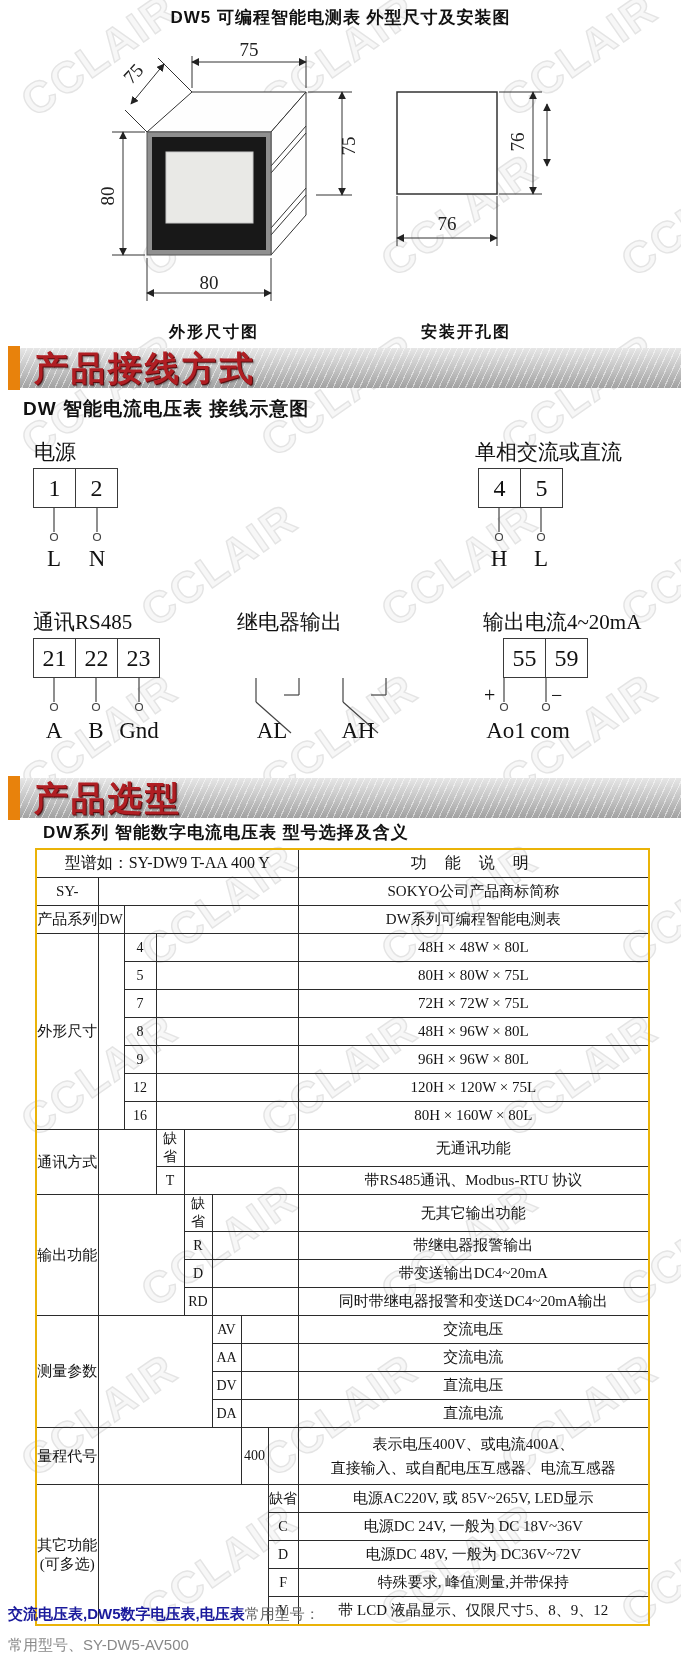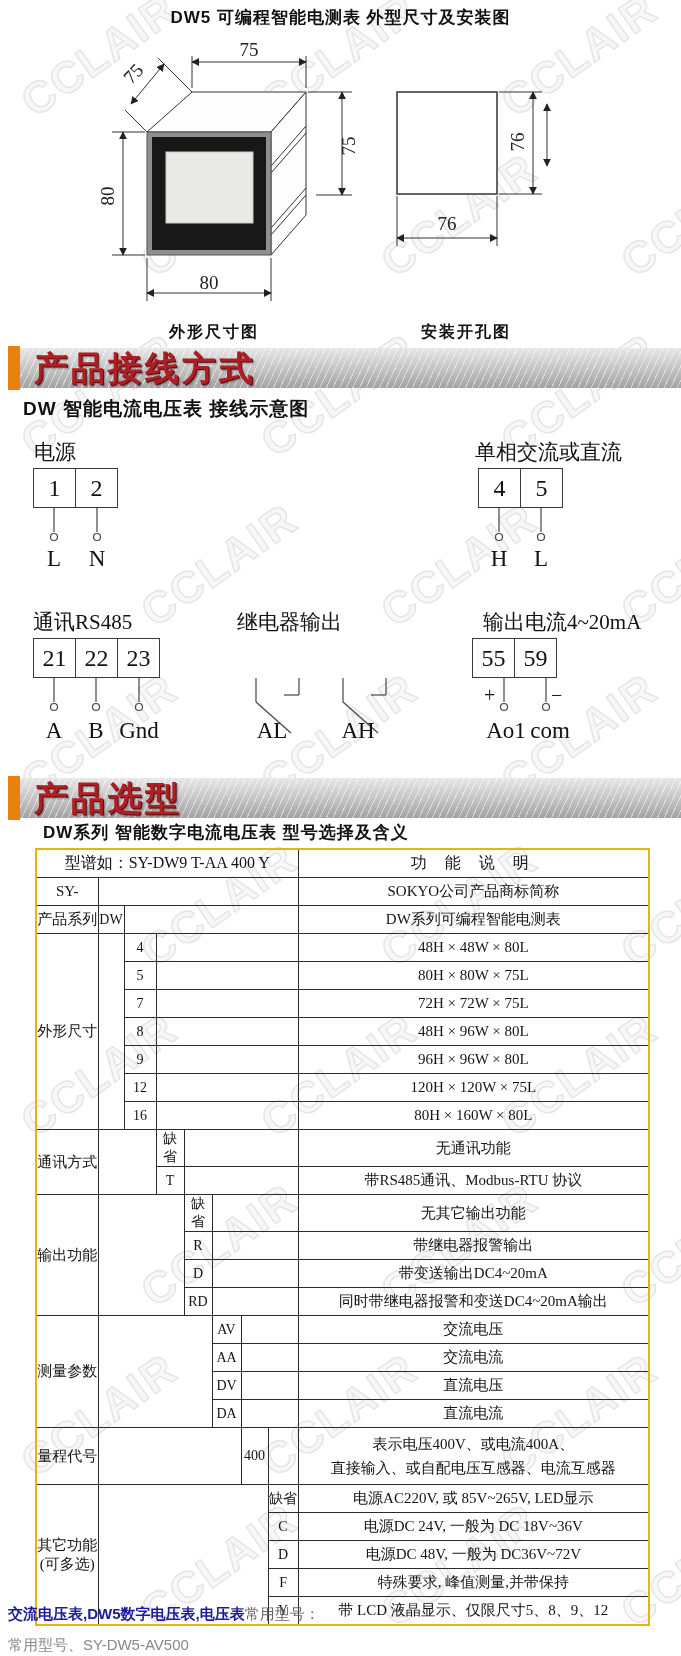--- a/index.html
+++ b/index.html
@@ -170,21 +170,21 @@
   </div>
   <div class="tbox" style="left:478px;top:468px">
     <div class="tcell">4</div>
     <div class="tcell">5</div>
   </div>
   <div class="tbox" style="left:33px;top:638px">
     <div class="tcell">21</div>
     <div class="tcell">22</div>
     <div class="tcell">23</div>
   </div>
-  <div class="tbox" style="left:472px;top:638px">
+  <div class="tbox" style="left:503px;top:638px">
     <div class="tcell">55</div>
     <div class="tcell">59</div>
   </div>
 
   <svg style="left:0;top:500px" width="681" height="260" viewBox="0 500 681 260">
     <g stroke="#444" stroke-width="1.2" fill="#fff">
       <line x1="54" y1="508" x2="54" y2="532"></line>
         <circle cx="54" cy="537" r="3.5"></circle>
       <line x1="97" y1="508" x2="97" y2="532"></line>
         <circle cx="97" cy="537" r="3.5"></circle>

